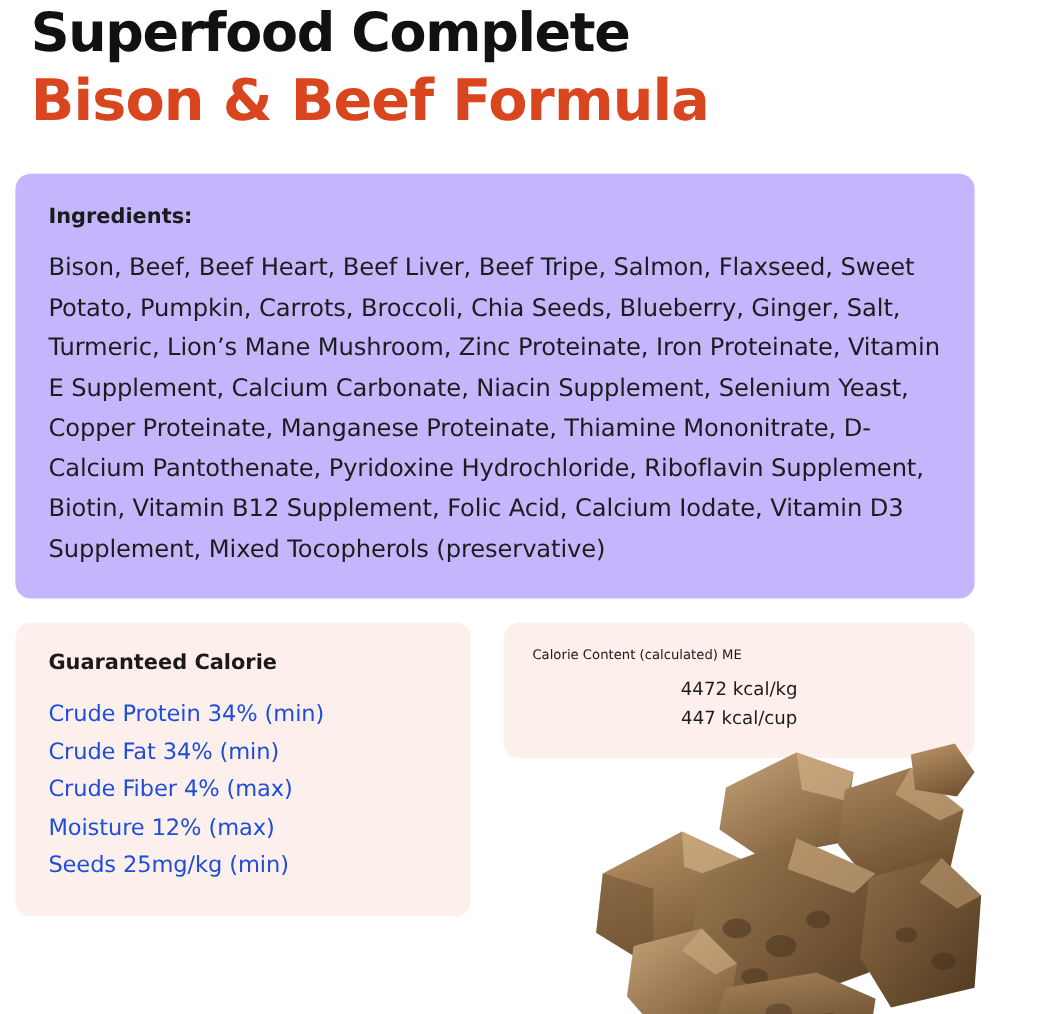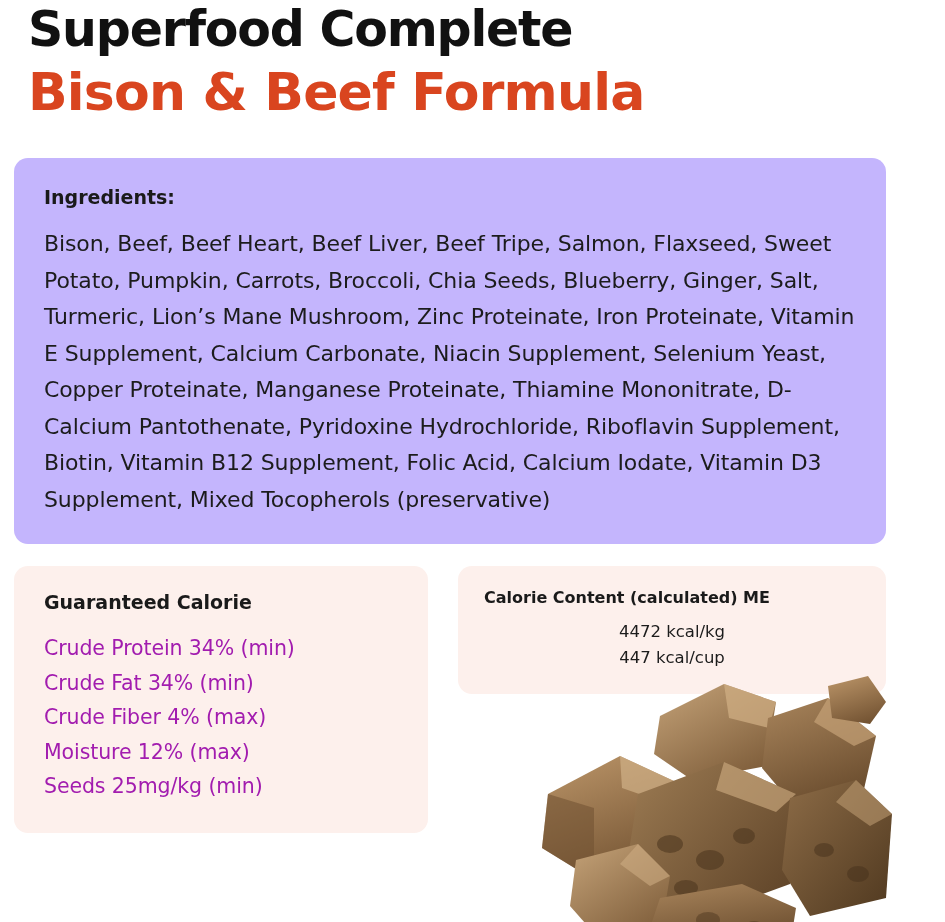--- a/index.html
+++ b/index.html
@@ -81,41 +81,41 @@
     width: 414px;
   }
   .ga-list {
     margin: 14px 0 0 0;
     padding: 0;
     list-style: none;
   }
   .ga-list li {
     font-size: 20.5px;
     line-height: 1.68;
-    color: #a21caf;
+    color: #1d4ed8;
     letter-spacing: -0.1px;
   }
 
   .right-col {
     position: relative;
     flex: 1;
     min-width: 0;
     align-self: stretch;
   }
   .calorie-panel {
     background: #fdf0ec;
     border-radius: 14px;
     padding: 22px 26px 24px 26px;
     box-sizing: border-box;
     position: relative;
     z-index: 2;
   }
   .calorie-heading {
-    font-size: 16px;
-    font-weight: 700;
+    font-size: 12px;
+    font-weight: 400;
     color: #1a1a1a;
     margin: 0 0 12px 0;
   }
   .calorie-list {
     margin: 0;
     padding: 0;
     list-style: none;
   }
   .calorie-list li {
     font-size: 16.5px;

